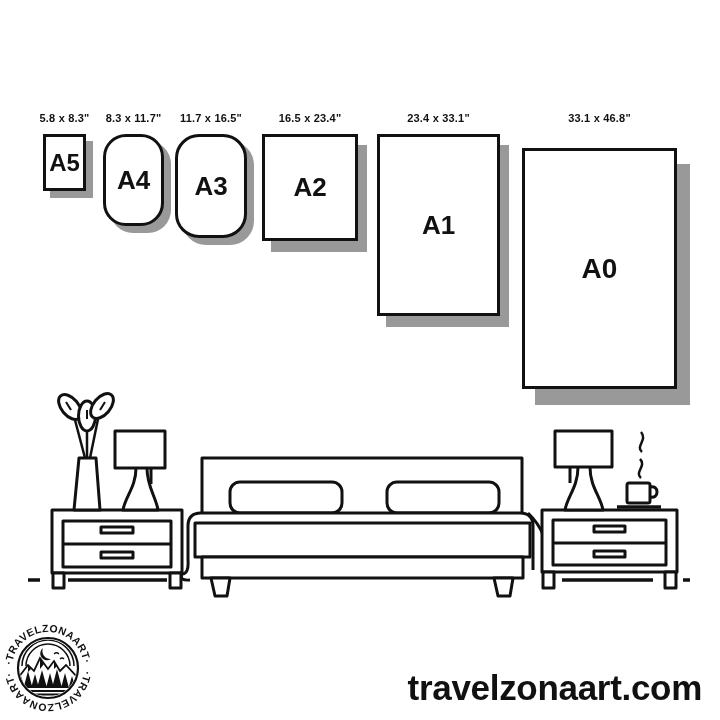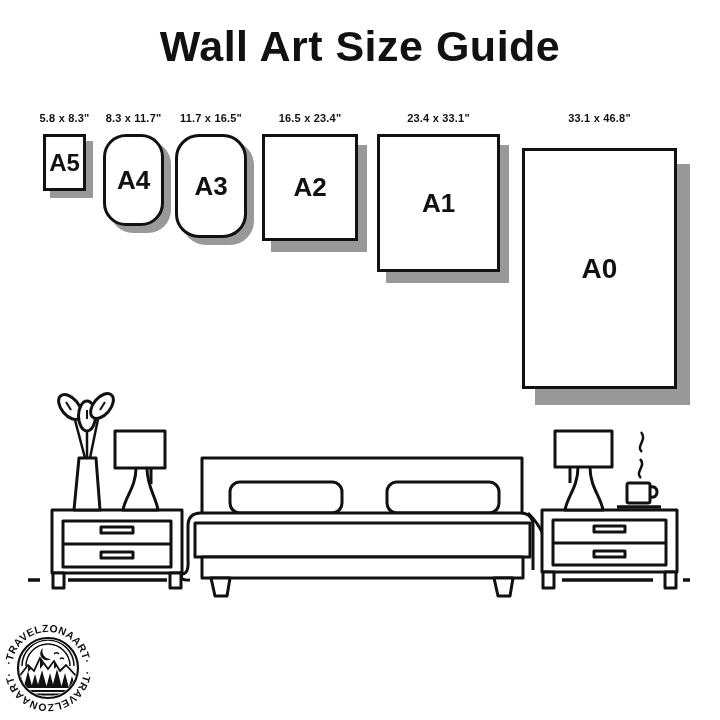--- a/index.html
+++ b/index.html
@@ -12,40 +12,39 @@
   .size-label{position:absolute;top:0;left:50%;transform:translateX(-50%);
               white-space:nowrap;font-size:11px;font-weight:bold;letter-spacing:.2px;}
   .frame{position:absolute;top:22px;left:0;box-sizing:border-box;background:#fff;
          border:3px solid #111;display:flex;align-items:center;justify-content:center;
          font-weight:bold;}
   .frame .frame-letter{font-size:26px;}
   .g-a5{left:43px;width:43px;}   .g-a5 .frame{height:57px;}  .g-a5 .frame-letter{font-size:24px;}
   .g-a4{left:103px;width:61px;}  .g-a4 .frame{height:92px;border-radius:23px;}
   .g-a3{left:175px;width:72px;}  .g-a3 .frame{height:104px;border-radius:24px;}
   .g-a2{left:262px;width:96px;}  .g-a2 .frame{height:107px;}
-  .g-a1{left:377px;width:123px;} .g-a1 .frame{height:138px;}
+  .g-a1{left:377px;width:123px;} .g-a1 .frame{height:182px;}
   .g-a0{left:522px;width:155px;} .g-a0 .frame{height:241px;margin-top:14px;} .g-a0 .frame-letter{font-size:28px;}
   .frame{width:100%;}
   .sh-sm{box-shadow:7px 7px 0 #999;}
   .sh-md{box-shadow:9px 11px 0 #999;}
   .sh-lg{box-shadow:13px 16px 0 #999;}
   
   .scene{position:absolute;left:0;top:378px;width:720px;height:230px;}
   .logo{position:absolute;left:2px;top:622px;width:92px;height:92px;}
   .logo text{font-family:"Liberation Sans",sans-serif;font-weight:bold;
              font-size:10.5px;letter-spacing:.4px;fill:#111;}
   .site-url{position:absolute;top:668px;right:18px;font-size:35px;font-weight:bold;
             letter-spacing:-.3px;}
 </style>
 </head>
 <body>
 
 <div class="canvas">
 
-  <h1 class="page-title">Wall Art Size Guide</h1>
 
   <div class="frame-group g-a5">
     <div class="size-label">5.8 x 8.3"</div>
     <div class="frame sh-sm">
       <span class="frame-letter">A5</span>
     </div>
   </div>
   <div class="frame-group g-a4">
     <div class="size-label">8.3 x 11.7"</div>
     <div class="frame sh-sm">
@@ -181,14 +180,15 @@
       </g>
     </g>
     <text>
       <textPath href="#ringPath" startOffset="3">·TRAVELZONAART·</textPath>
     </text>
     <text>
       <textPath href="#ringPath" startOffset="116">·TRAVELZONAART·</textPath>
     </text>
   </svg>
 
+  <div class="site-url">travelzonaart.com</div>
 
 </div>
 
 </body></html>

